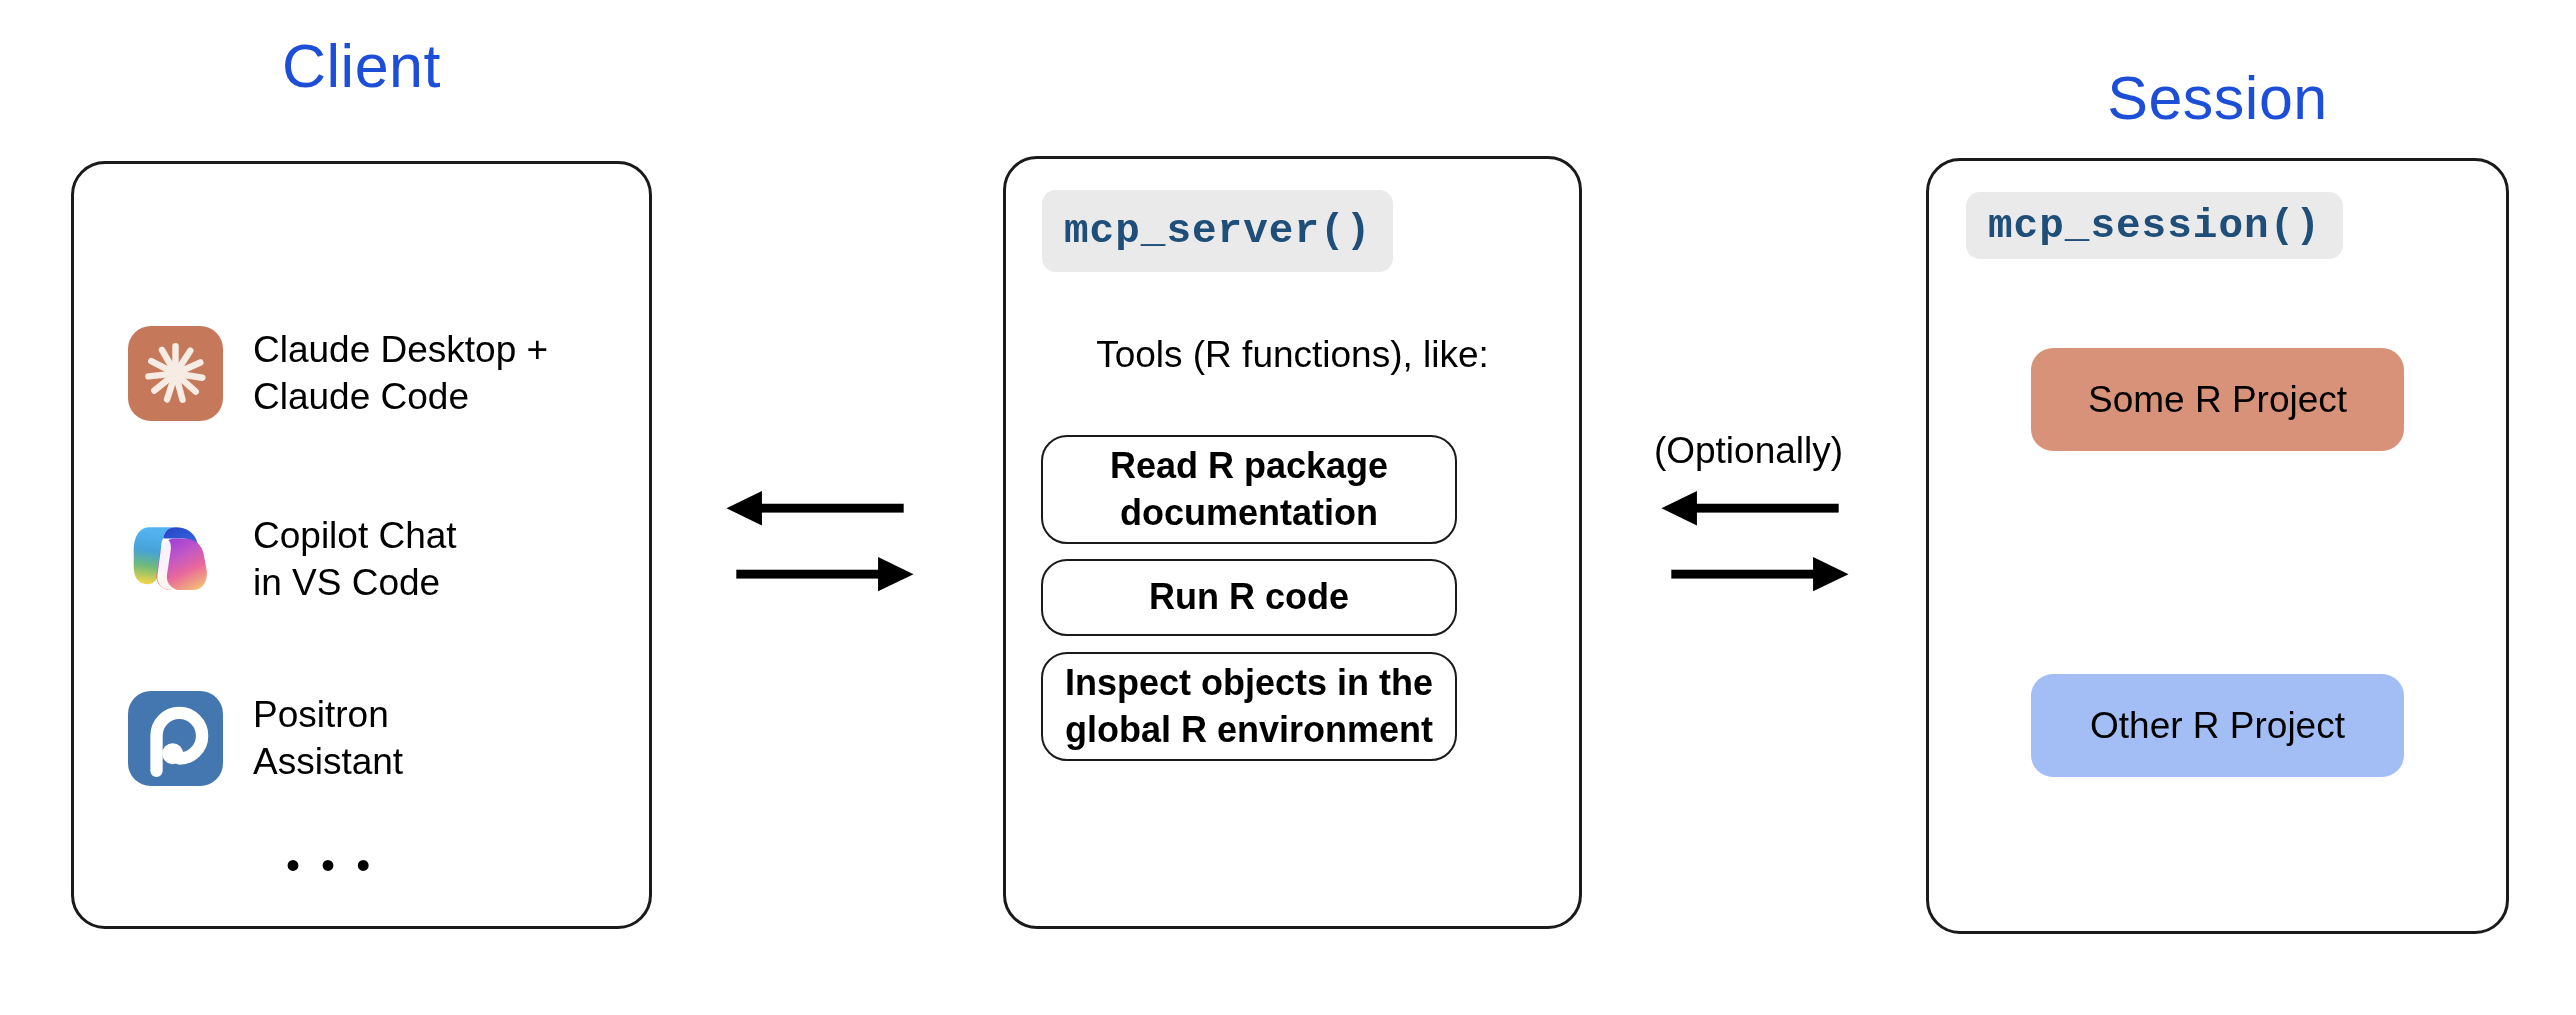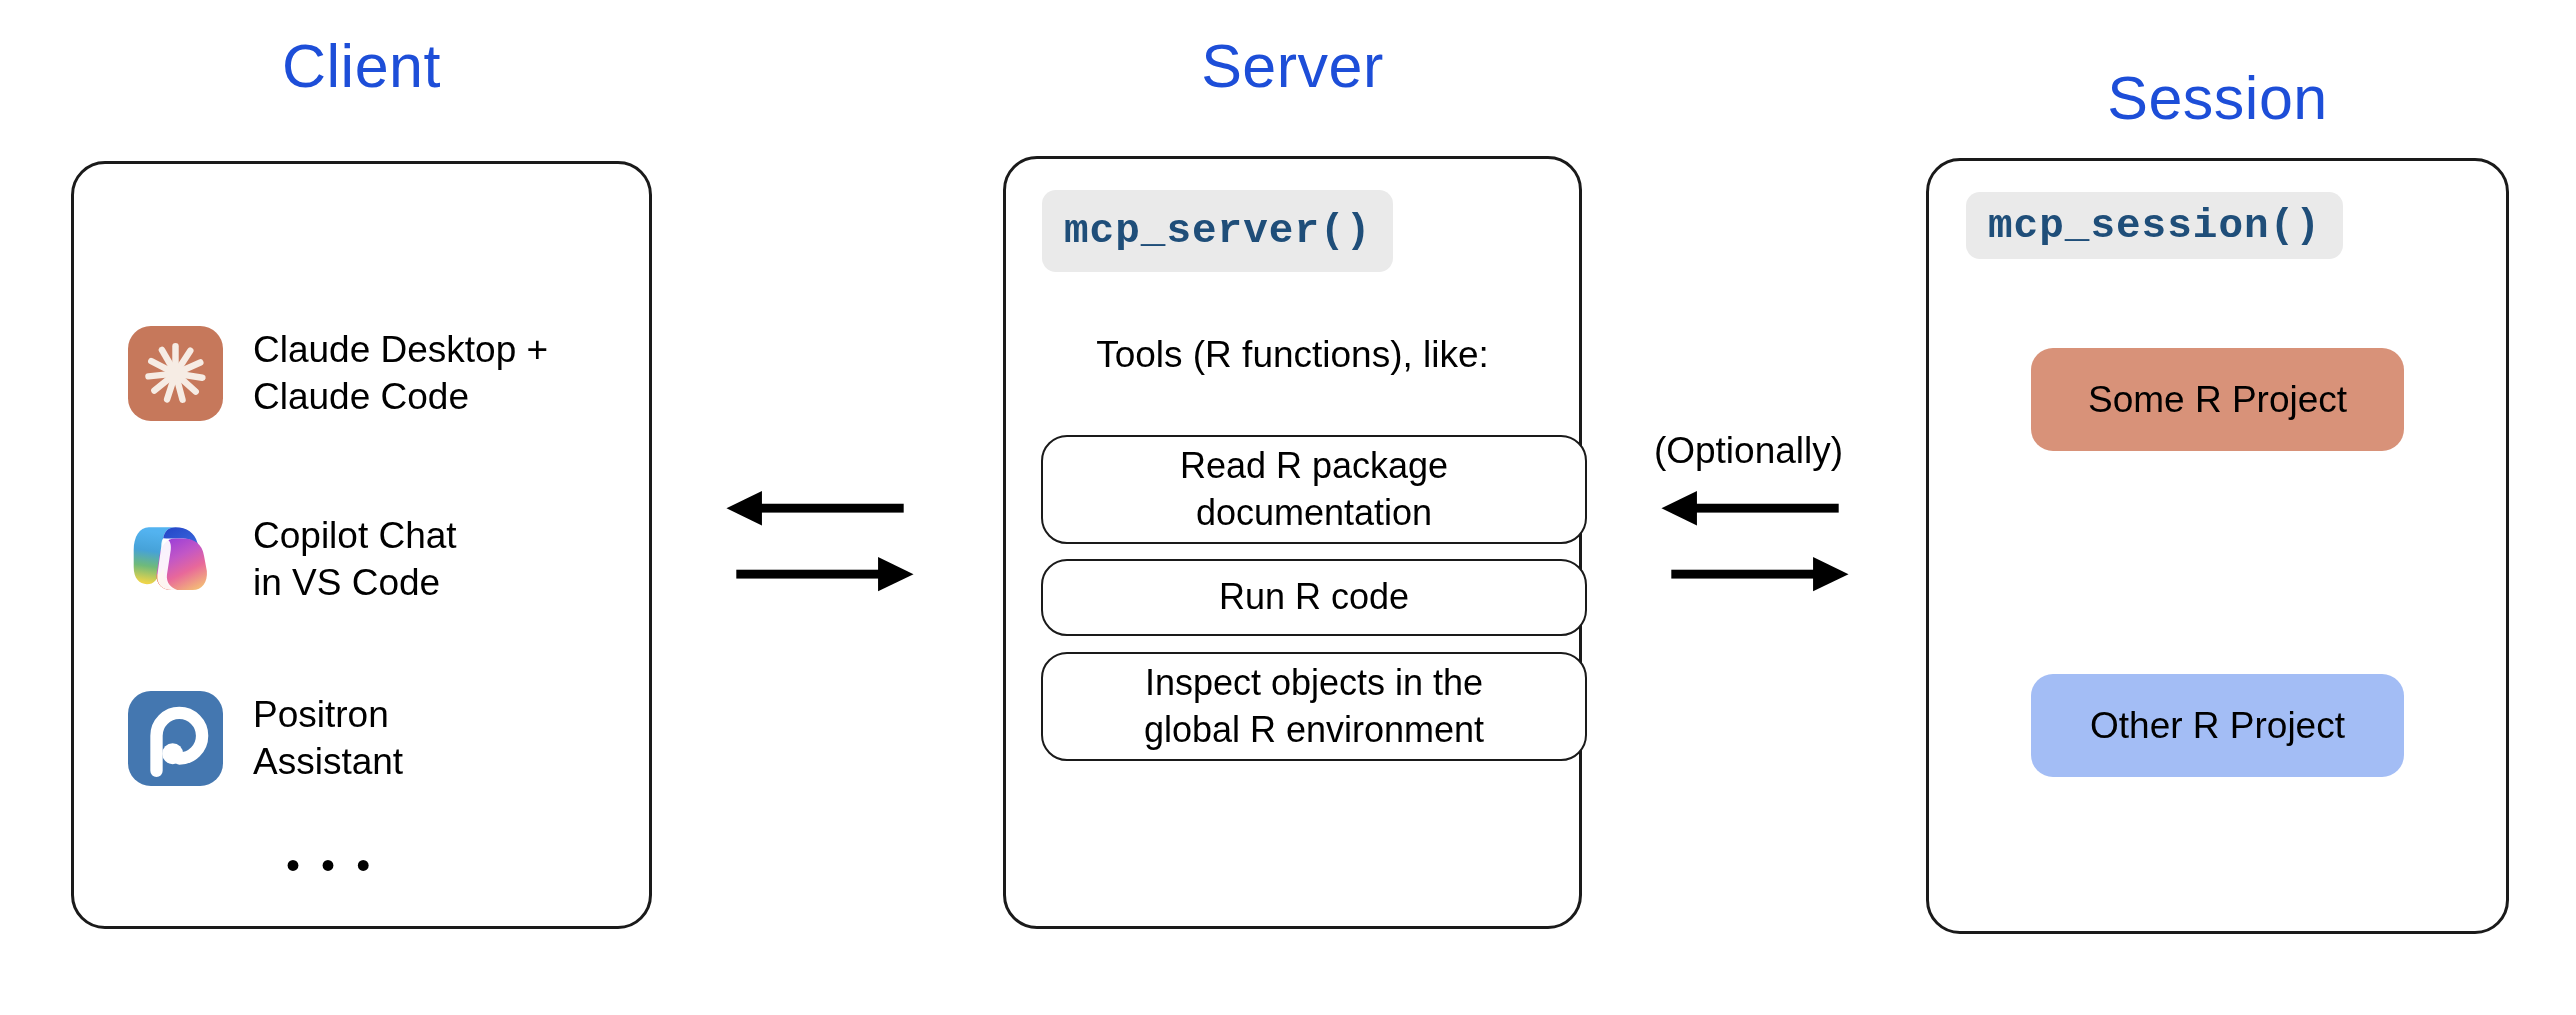--- a/index.html
+++ b/index.html
@@ -106,33 +106,34 @@
     width: 579px;
     text-align: center;
     font-size: 37px;
     color: #000000;
     line-height: 1.2;
   }
 
   .tool-box {
     position: absolute;
     left: 1041px;
-    width: 546px;
+    width: 416px;
     border: 2.5px solid #1a1a1a;
     border-radius: 26px;
     background: #ffffff;
     display: flex;
     align-items: center;
     justify-content: center;
     text-align: center;
     font-size: 36px;
     line-height: 1.28;
     color: #000000;
     padding: 0 16px;
     white-space: pre-line;
+    font-weight: bold;
   }
   #tool-0 { top: 435px; height: 109px; }
   #tool-1 { top: 559px; height: 77px; }
   #tool-2 { top: 652px; height: 109px; }
 
   
   .project-chip {
     position: absolute;
     left: 2031px;
     width: 373px;
@@ -167,21 +168,20 @@
     line-height: 1;
     white-space: nowrap;
   }
 </style>
 </head>
 <body>
 
 <div id="diagram">
 
   <div class="col-title" id="title-client">Client</div>
-  <div class="col-title" id="title-server">Server</div>
   <div class="col-title" id="title-session">Session</div>
 
   <div class="panel" id="panel-client"></div>
 
   <div class="client-row" id="client-row-0">
     <svg class="client-icon" viewBox="0 0 100 100">
       <rect x="0" y="0" width="100" height="100" rx="24" ry="24" fill="#c6785b"></rect>
       <g fill="#f6ece4">
         <g transform="translate(50,50)">
           <g transform="rotate(0)">  

